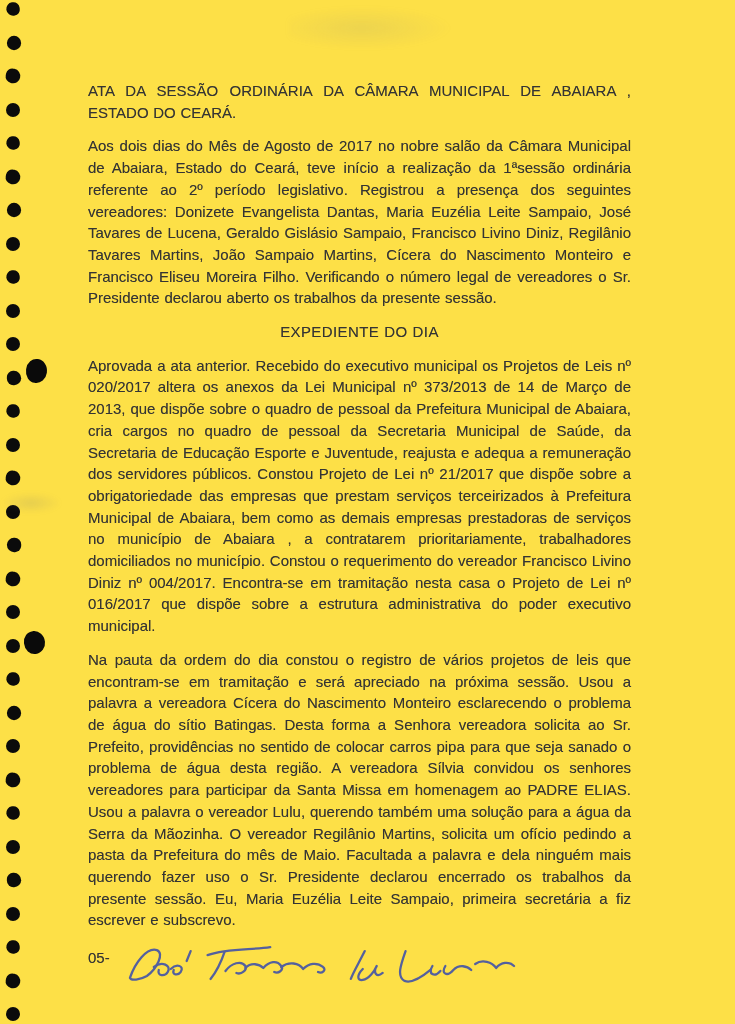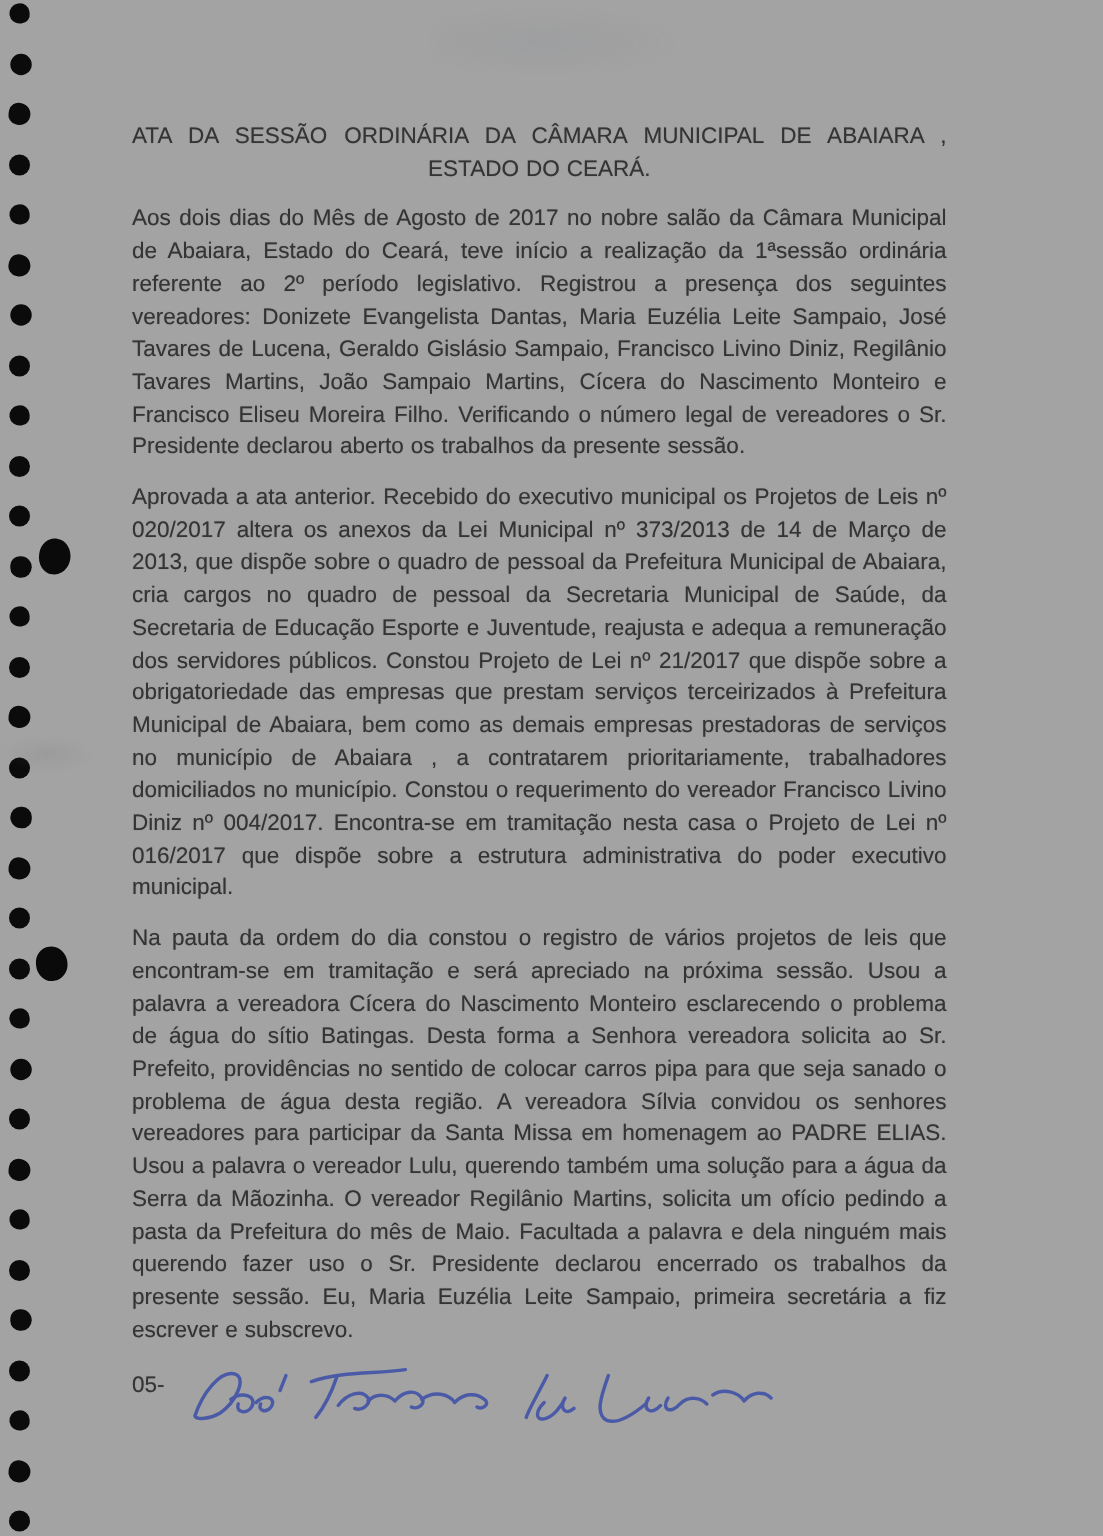--- a/index.html
+++ b/index.html
@@ -1,20 +1,20 @@
 <!DOCTYPE html>
 <html lang="pt"><head>
 <meta charset="utf-8">
 <style>
   html, body { margin: 0; padding: 0; background: #ffffff; }
   .page {
     position: relative;
     width: 735px;
     height: 1024px;
-    background: #a3a3a3;
+    background: #fde047;
     overflow: hidden;
     font-family: "Liberation Sans", sans-serif;
   }
 
   
   .holes {
     position: absolute;
     left: 6px;
     top: 2px;
     display: flex;
@@ -66,21 +66,21 @@
     line-height: 21.7px;
     color: #343434;
     text-shadow: 0 0 0.6px rgba(52,52,52,0.45);
     word-spacing: 0.5px;
   }
   .title-l1 {
     text-align: justify;
     text-align-last: justify;
     white-space: nowrap;
   }
-  .title-l2 { text-align: center; }
+  .title-l2 { text-align: left; }
   .para {
     margin: 12px 0 0 0;
     text-align: justify;
     text-justify: inter-word;
   }
   .heading {
     margin: 12px 0 12px 0;
     text-align: center;
     letter-spacing: 0.4px;
   }
@@ -147,20 +147,21 @@
   <div class="smudge top"></div>
   <div class="smudge left"></div>
 
   <div class="content">
 
     <div class="title-l1">ATA DA SESSÃO ORDINÁRIA DA CÂMARA MUNICIPAL DE ABAIARA ,</div>
     <div class="title-l2">ESTADO DO CEARÁ.</div>
 
     <p class="para">Aos dois dias do Mês de Agosto de 2017 no nobre salão da Câmara Municipal de Abaiara, Estado do Ceará, teve início a realização da 1ªsessão ordinária referente ao 2º período legislativo. Registrou a presença dos seguintes vereadores: Donizete Evangelista Dantas, Maria Euzélia Leite Sampaio, José Tavares de Lucena, Geraldo Gislásio Sampaio, Francisco Livino Diniz, Regilânio Tavares Martins, João Sampaio Martins, Cícera do Nascimento Monteiro e Francisco Eliseu Moreira Filho. Verificando o número legal de vereadores o Sr. Presidente declarou aberto os trabalhos da presente sessão.</p>
 
+    <div class="heading">EXPEDIENTE DO DIA</div>
     <p class="para">Aprovada a ata anterior. Recebido do executivo municipal os Projetos de Leis nº 020/2017 altera os anexos da Lei Municipal nº 373/2013 de 14 de Março de 2013, que dispõe sobre o quadro de pessoal da Prefeitura Municipal de Abaiara, cria cargos no quadro de pessoal da Secretaria Municipal de Saúde, da Secretaria de Educação Esporte e Juventude, reajusta e adequa a remuneração dos servidores públicos. Constou Projeto de Lei nº 21/2017 que dispõe sobre a obrigatoriedade das empresas que prestam serviços terceirizados à Prefeitura Municipal de Abaiara, bem como as demais empresas prestadoras de serviços no município de Abaiara , a contratarem prioritariamente, trabalhadores domiciliados no município. Constou o requerimento do vereador Francisco Livino Diniz nº 004/2017. Encontra-se em tramitação nesta casa o Projeto de Lei nº 016/2017 que dispõe sobre a estrutura administrativa do poder executivo municipal.</p>
 
     <p class="para">Na pauta da ordem do dia constou o registro de vários projetos de leis que encontram-se em tramitação e será apreciado na próxima sessão. Usou a palavra a vereadora Cícera do Nascimento Monteiro esclarecendo o problema de água do sítio Batingas. Desta forma a Senhora vereadora solicita ao Sr. Prefeito, providências no sentido de colocar carros pipa para que seja sanado o problema de água desta região. A vereadora Sílvia convidou os senhores vereadores para participar da Santa Missa em homenagem ao PADRE ELIAS. Usou a palavra o vereador Lulu, querendo também uma solução para a água da Serra da Mãozinha. O vereador Regilânio Martins, solicita um ofício pedindo a pasta da Prefeitura do mês de Maio. Facultada a palavra e dela ninguém mais querendo fazer uso o Sr. Presidente declarou encerrado os trabalhos da presente sessão. Eu, Maria Euzélia Leite Sampaio, primeira secretária a fiz escrever e subscrevo.</p>
 
     <div class="sig-row">
       <span class="sig-number">05-</span>
       <svg class="sig-svg" width="398" height="54" viewBox="0 0 400 54">
         <g fill="none" stroke-width="2.3" stroke-linecap="round" stroke-linejoin="round" opacity="0.9" stroke="#4253a8">
 
           <path d="M10,40 C15,25 27,9 37,12 C45,15 37,31 27,38 C20,42 11,43 10,40"></path>

